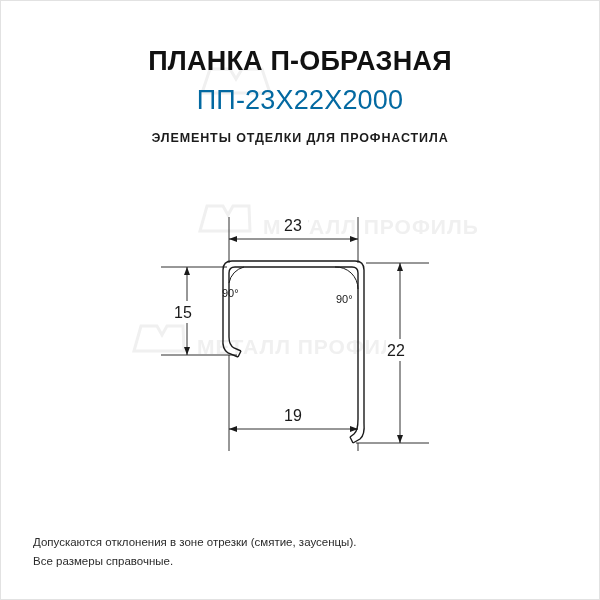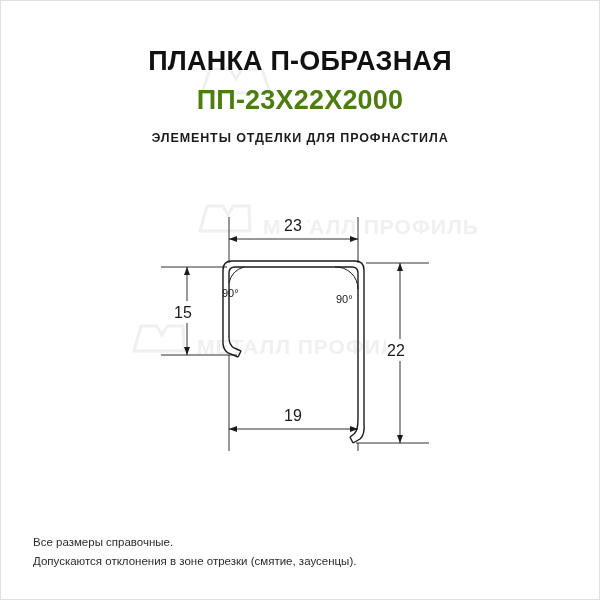--- a/index.html
+++ b/index.html
@@ -31,25 +31,25 @@
   .title-main {
     font-size: 27px;
     font-weight: bold;
     letter-spacing: 0.2px;
     line-height: 1.22;
     color: #111111;
     text-align: center;
   }
   .title-sub {
     font-size: 27px;
-    font-weight: bold;
+    font-weight: normal;
     letter-spacing: 0.2px;
     line-height: 1.22;
     margin-top: 6px;
-    color: #4d7c0f;
+    color: #0369a1;
   }
   .title-desc {
     font-size: 12.5px;
     font-weight: bold;
     letter-spacing: 0.9px;
     margin-top: 14px;
     color: #1c1c1c;
   }
   .drawing {
     position: absolute;
@@ -186,17 +186,17 @@
       </g>
       <path d="M 228 278 L 236 275 L 236 281 Z" fill="#1a1a1a"></path>
       <path d="M 357 278 L 349 275 L 349 281 Z" fill="#1a1a1a"></path>
       <rect x="281" y="254" width="26" height="20" fill="#ffffff"></rect>
       <text x="283" y="270" font-size="16" fill="#1a1a1a" font-family="Liberation Sans, sans-serif">19</text>
 
     </svg>
   </div>
 
   <div class="footer">
+    <div class="footer-line">Допускаются отклонения в зоне отрезки (смятие, заусенцы).</div>
     <div class="footer-line">Все размеры справочные.</div>
-    <div class="footer-line">Допускаются отклонения в зоне отрезки (смятие, заусенцы).</div>
   </div>
 
 </div>
 
 </body></html>

